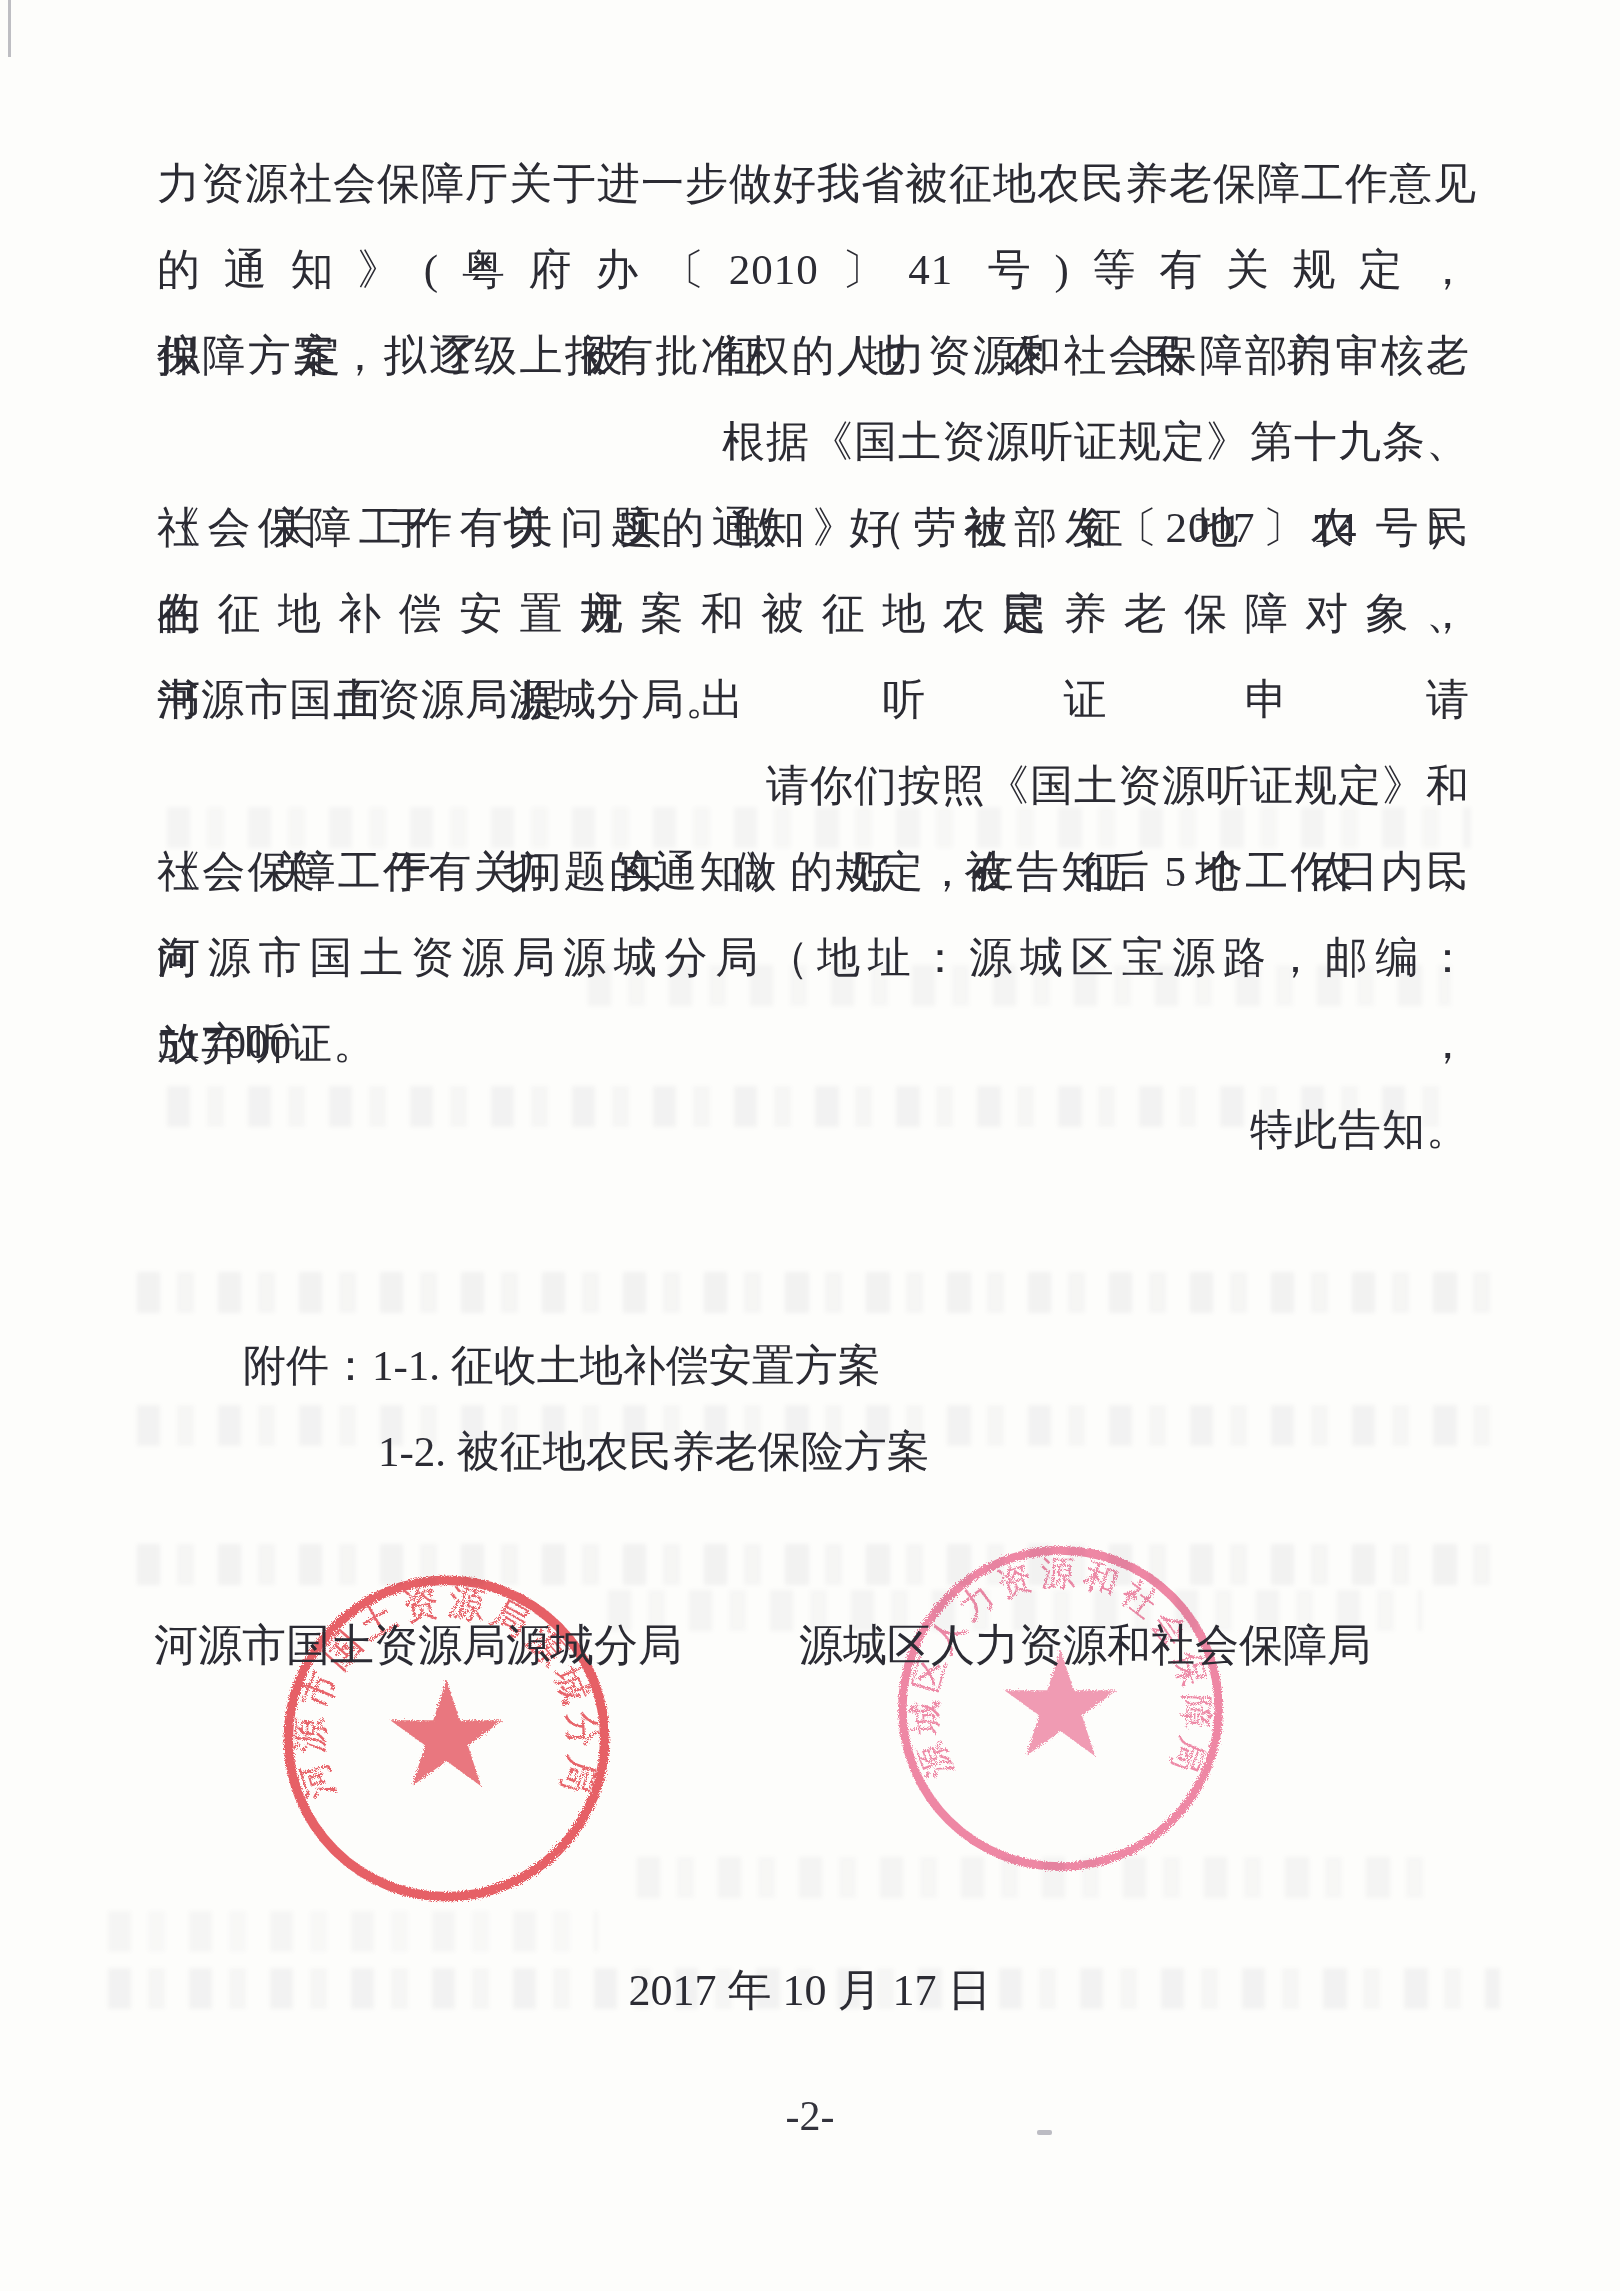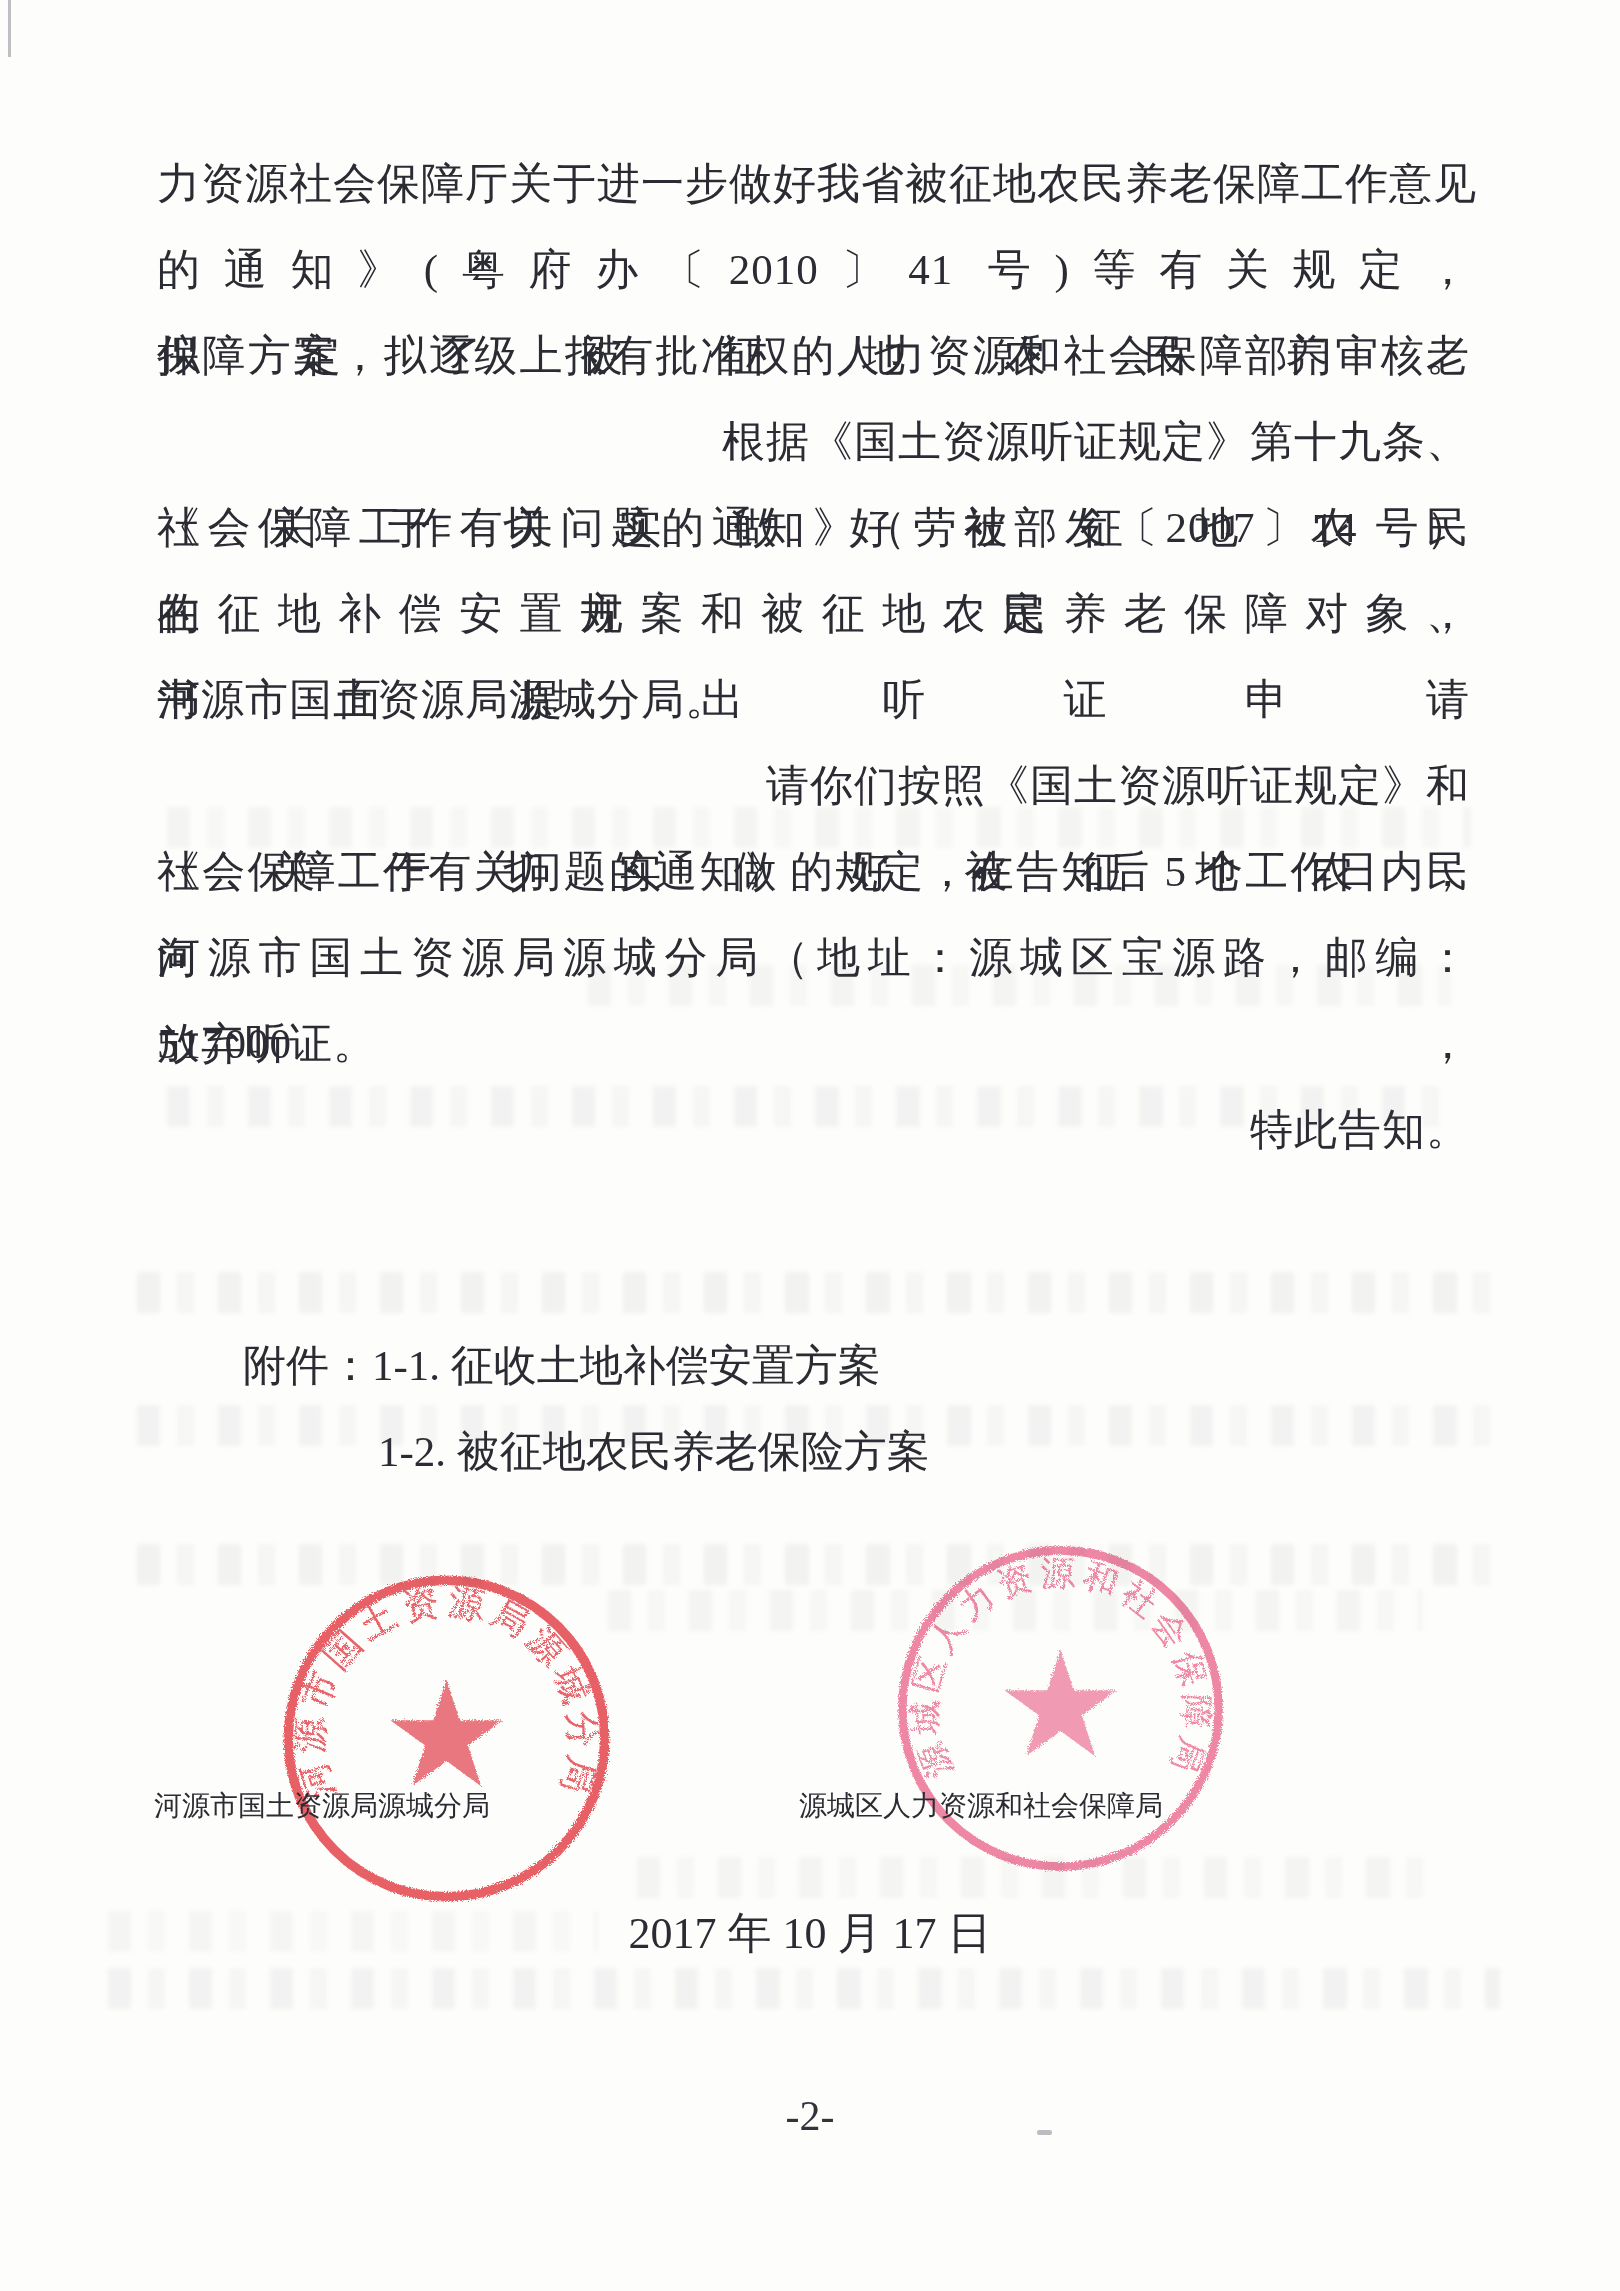--- a/index.html
+++ b/index.html
@@ -21,25 +21,25 @@
     font-size:43px;line-height:86px;letter-spacing:1px;
   }
   .line{height:86px;white-space:nowrap;}
   .fill{white-space:normal;text-align:justify;text-align-last:justify;word-break:keep-all;}
   .indent{text-indent:88px;text-align:right;}
 
   .attachments{position:absolute;left:243px;top:1323px;font-size:43px;line-height:86px;}
   .attach-row{height:86px;white-space:nowrap;}
   .attach-row-2{padding-left:135px;}
 
-  .sign-name{position:absolute;top:1763px;height:86px;line-height:86px;font-size:28px;white-space:nowrap;z-index:3;}
+  .sign-name{position:absolute;top:1603px;height:86px;line-height:86px;font-size:44px;white-space:nowrap;z-index:3;}
   .sign-left{left:154px;}
   .sign-right{left:799px;}
 
-  .date-line{position:absolute;left:0;top:1891px;width:1620px;height:86px;line-height:86px;
+  .date-line{position:absolute;left:0;top:1948px;width:1620px;height:86px;line-height:86px;
     font-size:44px;text-align:center;z-index:3;}
   .page-num{position:absolute;left:0;top:2073px;width:1620px;height:86px;line-height:86px;
     font-size:42px;text-align:center;color:#33333c;}
 
   .seal{position:absolute;z-index:2;mix-blend-mode:multiply;opacity:.93;}
   .seal-left{left:275px;top:1567px;}
   .seal-right{left:889px;top:1537px;}
 
   
   .ghost{position:absolute;height:41px;z-index:1;filter:blur(2px);

